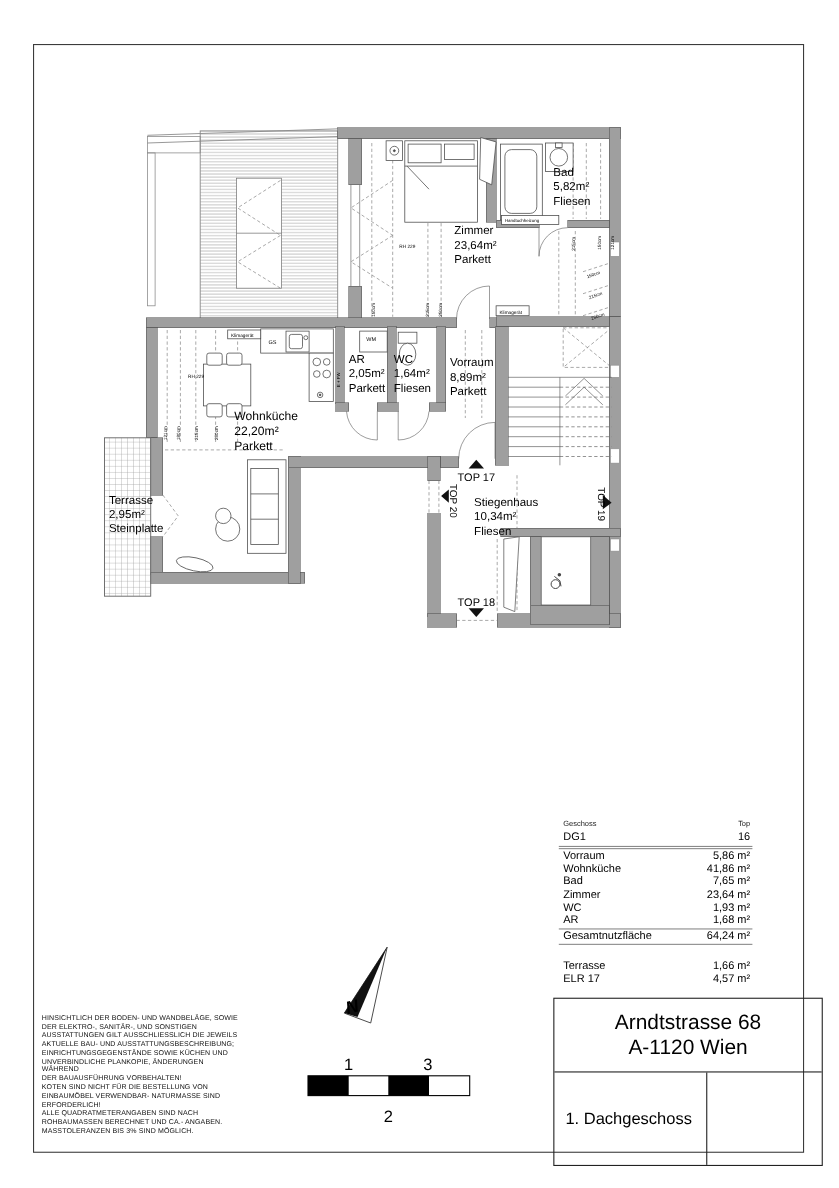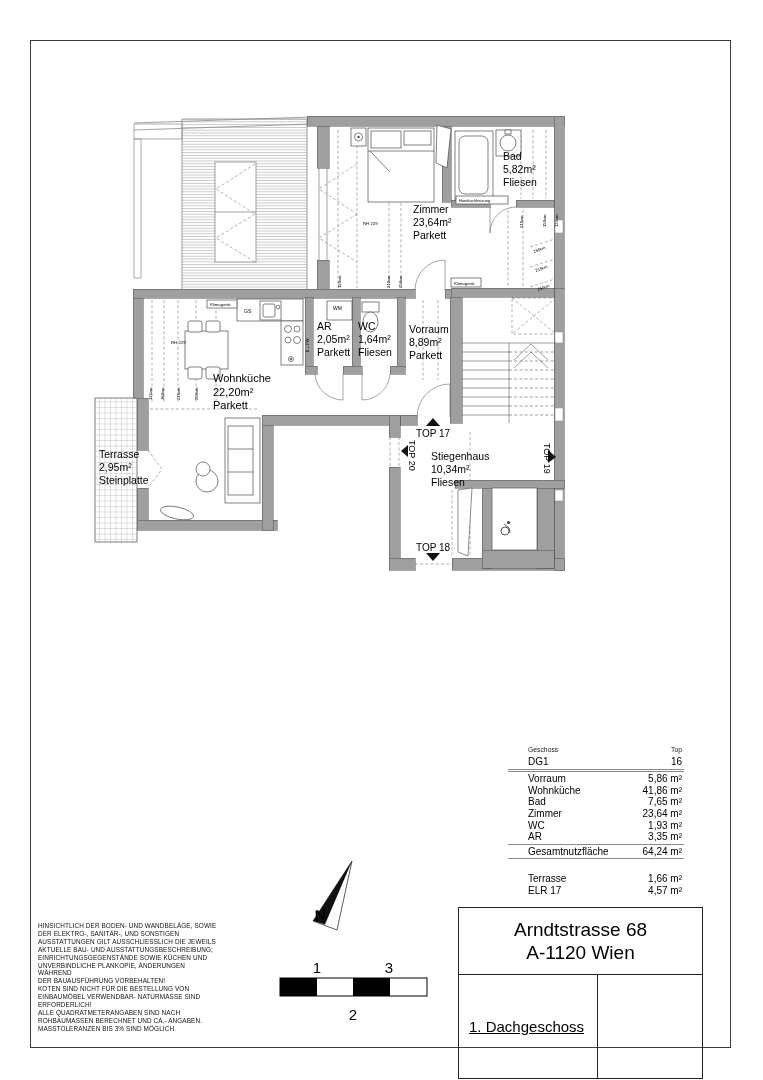--- a/index.html
+++ b/index.html
@@ -2,34 +2,34 @@
 <html><head>
 <meta charset="utf-8">
 <style>
   html,body{margin:0;padding:0;background:#fff;}
   #page{position:relative;width:763px;height:1080px;background:#fff;overflow:hidden;
         font-family:"Liberation Sans",sans-serif;color:#000;}
   #frame{position:absolute;left:30px;top:40px;width:699px;height:1006px;border:1.4px solid #3c3c3c;}
   #plan-svg{position:absolute;left:0;top:0;}
   
   #area-table{position:absolute;left:508px;top:745px;width:176px;font-size:10px;line-height:11.6px;}
-  .trow{display:flex;justify-content:space-between;padding:0 2px 0 4px;margin-left:16px;}
+  .trow{display:flex;justify-content:space-between;padding:0 2px 0 4px;}
   .trow.small{font-size:6.8px;line-height:9px;margin-bottom:2px;color:#1a1a1a;}
   .rule{border-top:1px solid #8a8a8a;margin:1px 0;}
   .dbl-rule{border-top:1px solid #8a8a8a;border-bottom:1px solid #8a8a8a;height:1.6px;margin:1px 0;}
   .tspacer{height:13px;}
   
-  #title-block{position:absolute;left:458px;top:907px;width:245px;height:172px;
+  #title-block{position:absolute;left:503px;top:907px;width:245px;height:153px;
       border:1.2px solid #222;box-sizing:border-box;display:flex;flex-direction:column;}
   #tb-address{flex:0 0 66px;display:flex;flex-direction:column;justify-content:center;
       align-items:center;font-size:19px;line-height:23px;border-bottom:1px solid #222;}
   .tb-row{flex:1;display:flex;font-size:15px;border-bottom:1px solid #222;}
   .tb-row:last-child{border-bottom:none;}
   .tb-cell{display:flex;align-items:center;padding-left:10px;box-sizing:border-box;}
-  .tb-cell.left{width:139px;border-right:1px solid #222;text-decoration:underline;}
+  .tb-cell.left{width:139px;border-right:1px solid #222;}
   .tb-cell.right{flex:1;}
   
   #disclaimer{position:absolute;left:38px;top:922px;width:232px;font-size:6.4px;
       line-height:7.9px;white-space:pre-line;color:#101010;letter-spacing:0.1px;}
 </style>
 </head>
 <body>
 
 <div id="page">
   <div id="frame"></div>
@@ -430,21 +430,21 @@
         <div class="trow">
           <span>Zimmer</span>
           <span>23,64 m²</span>
         </div>
         <div class="trow">
           <span>WC</span>
           <span>1,93 m²</span>
         </div>
         <div class="trow">
           <span>AR</span>
-          <span>3,35 m²</span>
+          <span>1,68 m²</span>
         </div>
       </div>
     <div class="rule"></div>
     <div class="trow">
       <span>Gesamtnutzfläche</span>
       <span>64,24 m²</span>
     </div>
     <div class="rule"></div>
     <div class="tspacer"></div>
     <div id="tbl-extra">

